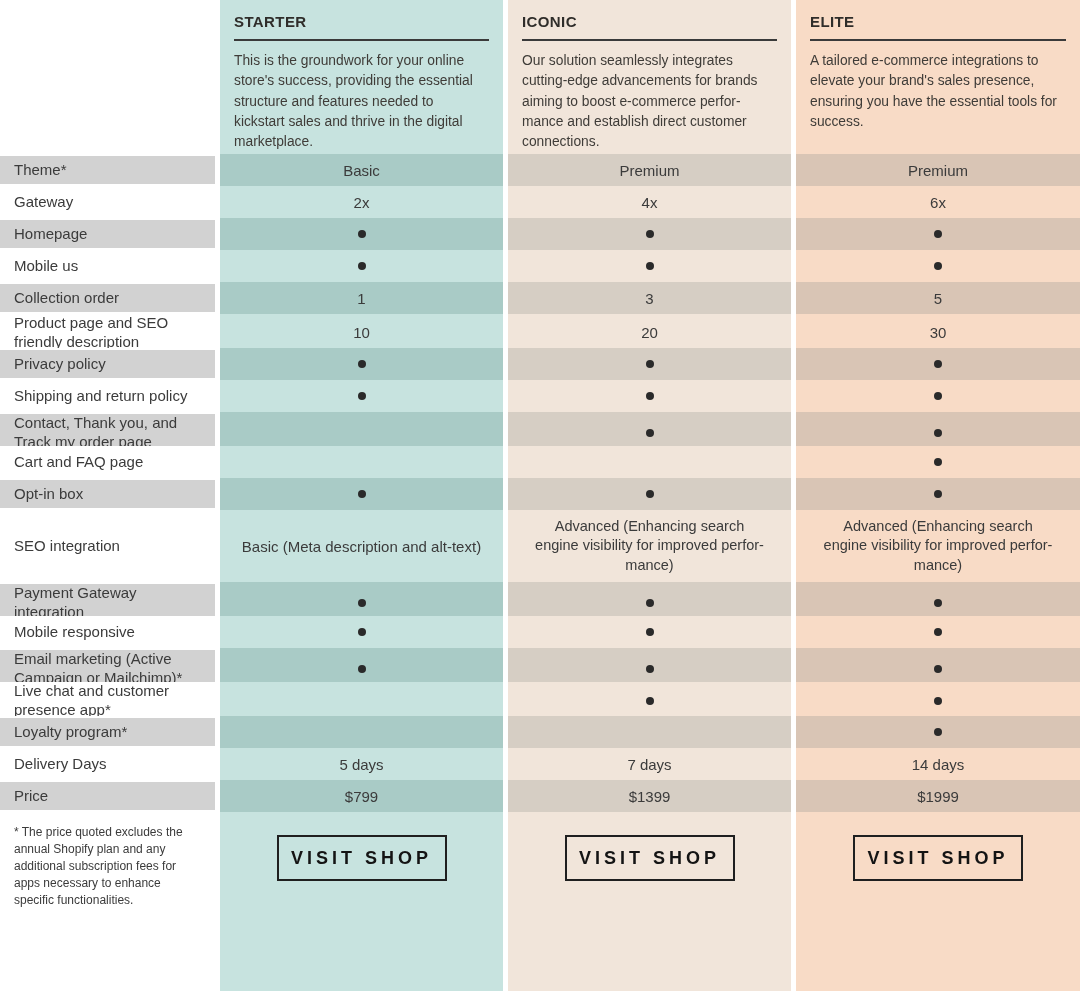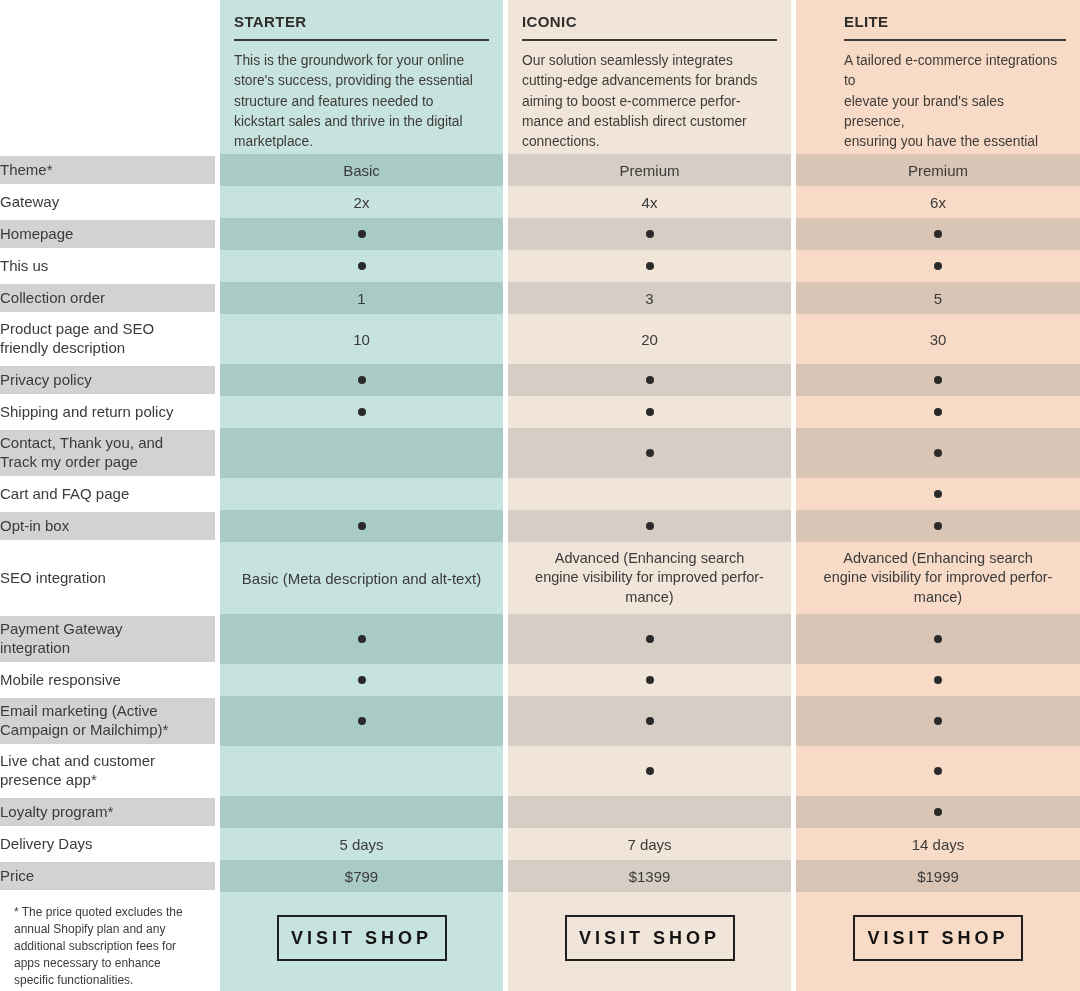--- a/index.html
+++ b/index.html
@@ -18,29 +18,30 @@
     display: grid;
     grid-template-columns: 215px 283px 283px 1fr;
     column-gap: 5px;
     flex: 0 0 auto;
   }
   #feature-rows { display: contents; }
 
   .header-row { height: 154px; }
   .footer-row { flex: 1 1 auto; }
   .trow.single { height: 32px; }
-  .trow.double { height: 50px; }
+  .trow.double { height: 34px; }
   .trow.tall   { height: 72px; }
 
   .cell {
     display: flex;
     align-items: center;
   }
   .cell.label {
     justify-content: flex-start;
+    padding-left: 14px;
     font-size: 15px;
     line-height: 1.25;
     white-space: pre-line;
     color: #3b3b3b;
   }
   .cell.lab-dark {
     background: #d2d2d2;
     border-top: 2px solid #ffffff;
     border-bottom: 2px solid #ffffff;
   }
@@ -135,21 +136,21 @@
     <div class="cell plan-header" style="background: rgb(241, 229, 218);">
       <div class="plan-title">ICONIC</div>
       <div class="title-rule"></div>
       <div class="plan-desc">Our solution seamlessly integrates
 cutting-edge advancements for brands
 aiming to boost e-commerce perfor-
 mance and establish direct customer
 connections.</div>
     </div>
 
-    <div class="cell plan-header" style="background: rgb(248, 219, 198); padding-left: 34px;">
+    <div class="cell plan-header" style="background: rgb(248, 219, 198);">
       <div class="plan-title">ELITE</div>
       <div class="title-rule"></div>
       <div class="plan-desc">A tailored e-commerce integrations to
 elevate your brand's sales presence,
 ensuring you have the essential tools for
 success.</div>
     </div>
   </div>
 
   <div id="feature-rows"><div class="trow single">
@@ -167,21 +168,21 @@
         <div class="cell value" style="background: rgb(169, 203, 198);">
           <span class="dot"></span>
         </div>
         <div class="cell value" style="background: rgb(214, 206, 196);">
           <span class="dot"></span>
         </div>
         <div class="cell value" style="background: rgb(217, 197, 181);">
           <span class="dot"></span>
         </div>
       </div><div class="trow single">
-        <div class="cell label lab-light">This us</div>
+        <div class="cell label lab-light">Mobile us</div>
         <div class="cell value" style="background: rgb(199, 227, 223);">
           <span class="dot"></span>
         </div>
         <div class="cell value" style="background: rgb(241, 229, 218);">
           <span class="dot"></span>
         </div>
         <div class="cell value" style="background: rgb(248, 219, 198);">
           <span class="dot"></span>
         </div>
       </div><div class="trow single">

